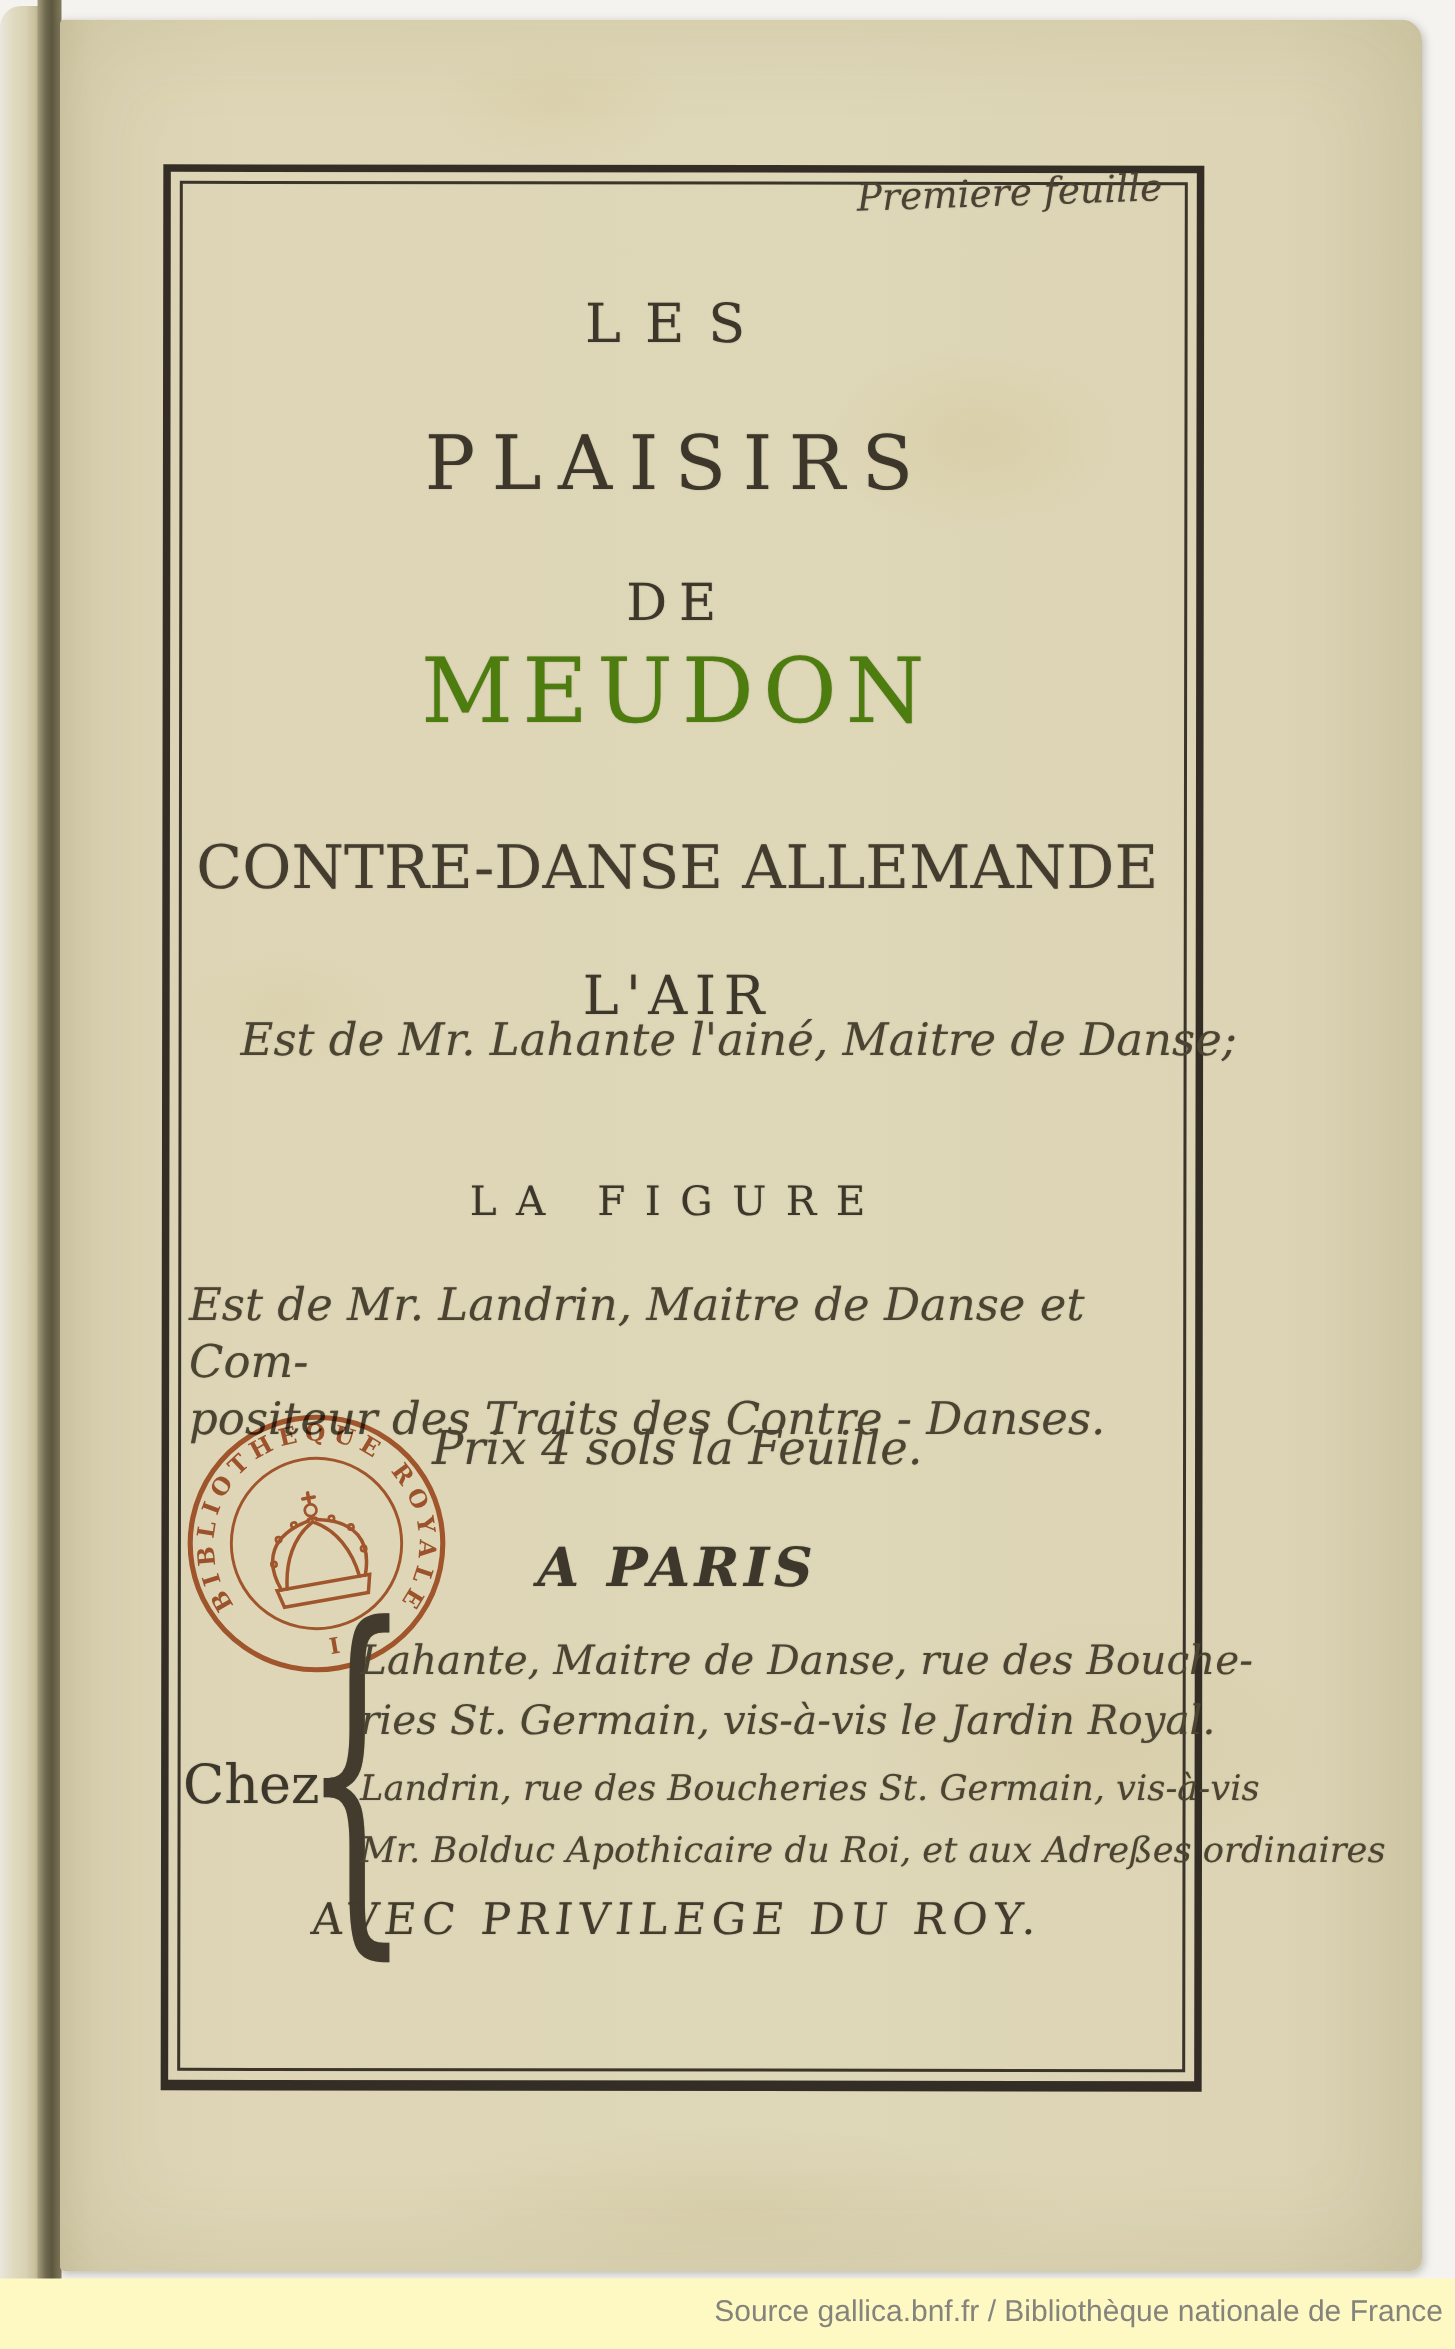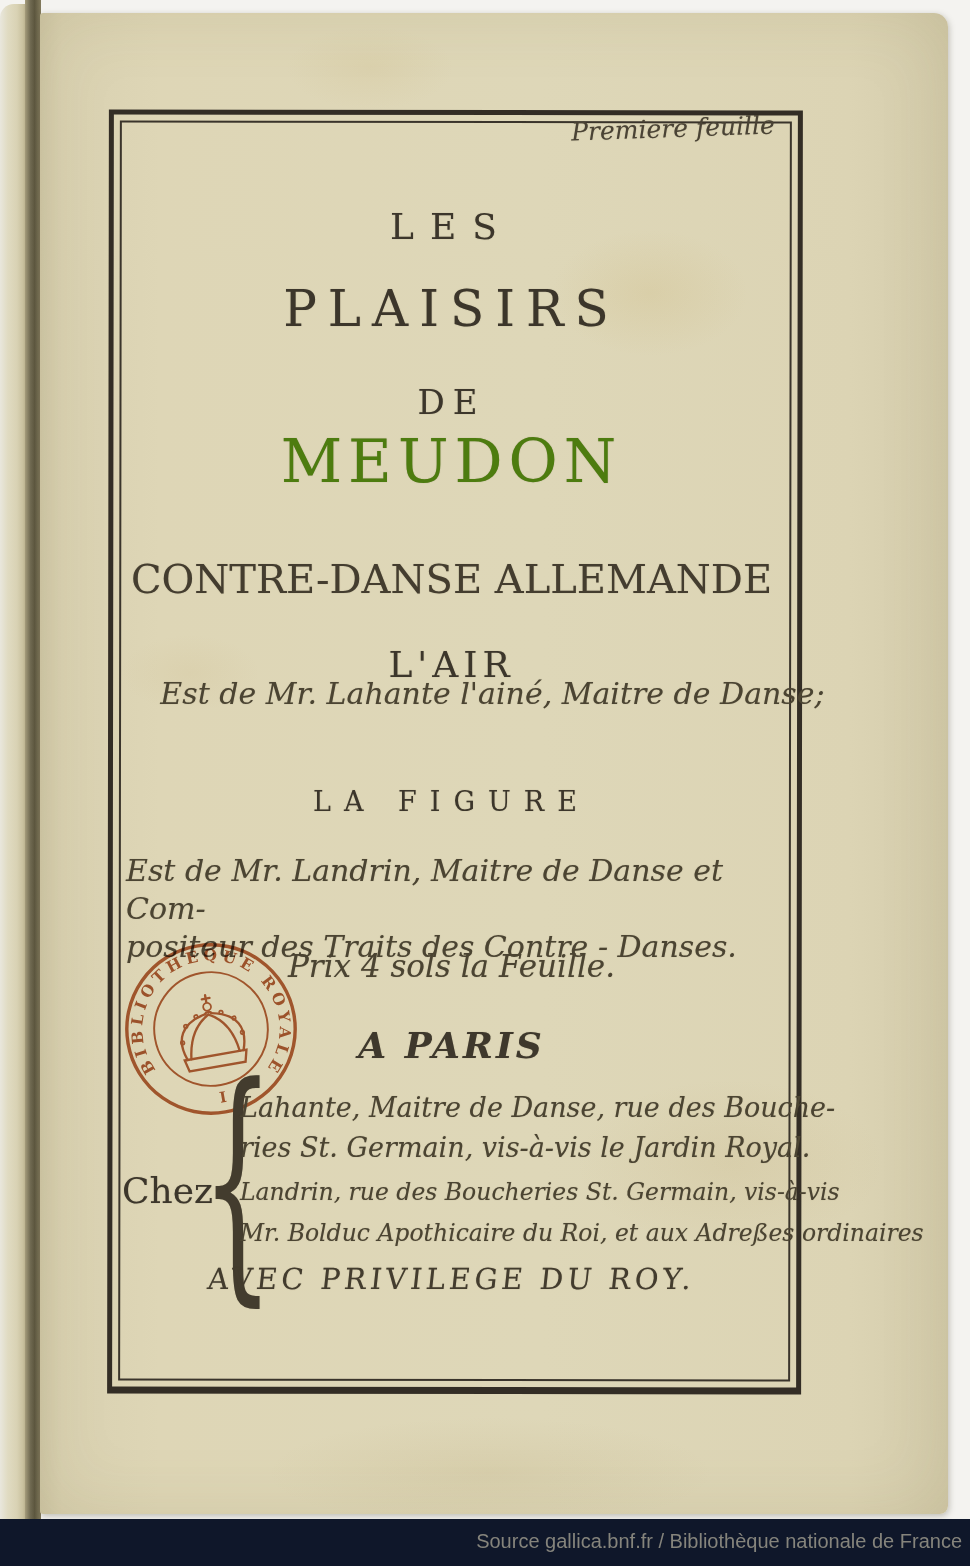--- a/index.html
+++ b/index.html
@@ -26,21 +26,21 @@
   
   .frame{position:absolute;left:108px;top:110px;width:684px;height:1272px;
      border:5px solid #332d25;border-bottom-width:7px;transform:rotate(.08deg);}
   .frame-inner{position:absolute;left:6px;top:6px;right:6px;bottom:6px;border:2px solid #3a342b;}
   
   .tb{position:absolute;color:#3c362b;text-shadow:0 0 1px rgba(70,60,40,.35);}
   .cblock{left:108px;width:687px;text-align:center;}
   .caps{font-family:"DejaVu Serif",serif;}
   .h-note{left:548px;top:114px;width:250px;text-align:center;font:italic 25px "DejaVu Serif",serif;
           color:#4a4335;transform:rotate(-2deg);}
-  .t-les{top:196px;font-size:36px;letter-spacing:16px;margin-top:10px;}
+  .t-les{top:196px;font-size:36px;letter-spacing:16px;}
   .t-plaisirs{top:280px;font-size:50px;letter-spacing:11px;}
   .t-de{top:382px;font-size:34px;letter-spacing:8px;}
   .t-meudon{top:426px;font-size:60px;letter-spacing:6px;color:#4d7c0f;}
   .t-sub{top:556px;font-size:40px;letter-spacing:0px;color:#443d2f;}
   .t-air{top:644px;font-size:36px;letter-spacing:5px;}
   .script{font-style:italic;font-family:"DejaVu Serif",serif;color:#4b4432;}
   .t-aircredit{top:676px;font-size:30px;margin-left:41px;}
   .t-figure{top:786px;font-size:27px;letter-spacing:13px;}
   .t-figcredit{left:126px;top:852px;width:664px;text-align:left;font-size:30px;line-height:38px;}
   .t-price{top:948px;font-size:31px;}
@@ -55,21 +55,21 @@
   .t-priv{top:1262px;font-size:29px;letter-spacing:4px;transform:skewX(-6deg);color:#433c2e;}
   
   .stamp{position:absolute;left:118px;top:936px;width:186px;height:186px;
          transform:rotate(-10deg);mix-blend-mode:multiply;opacity:.92;}
   .st-c{fill:none;stroke:#b2582c;}
   .st-arc{fill:#ad5329;font-family:"DejaVu Serif",serif;font-weight:bold;letter-spacing:4.5px;}
   .st-crown path, .st-crown line{fill:none;stroke:#b2582c;stroke-width:2.4;stroke-linecap:round;}
   .st-crown circle{fill:none;stroke:#b2582c;stroke-width:1.8;}
   .st-num{fill:#ad5329;font-family:"DejaVu Serif",serif;font-weight:bold;}
   
-  .source-bar{position:absolute;left:0;top:1519px;width:970px;height:47px;background:#0f172a;}
+  .source-bar{position:absolute;left:0;top:1519px;width:970px;height:47px;background:#fef9c3;}
   .source-bar span{position:absolute;right:8px;top:11px;font:20px "Liberation Sans",sans-serif;
                    color:#85847c;}
 </style>
 </head>
 <body>
 
 <div class="root">
 
   <div class="book-edge"></div>
   <div class="book-gutter"></div>

